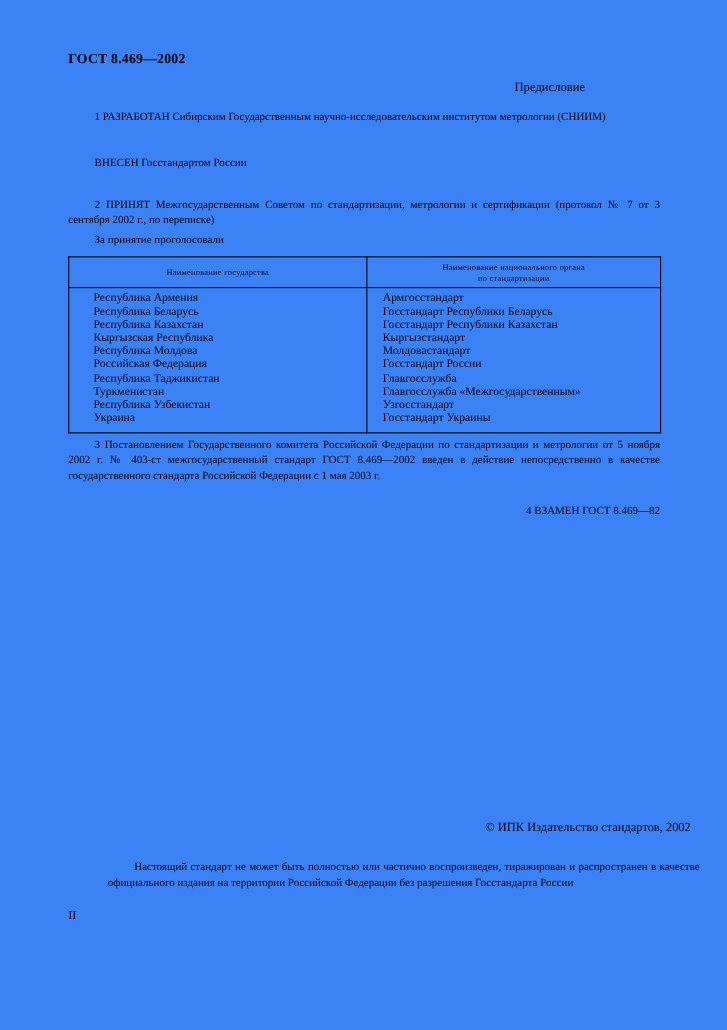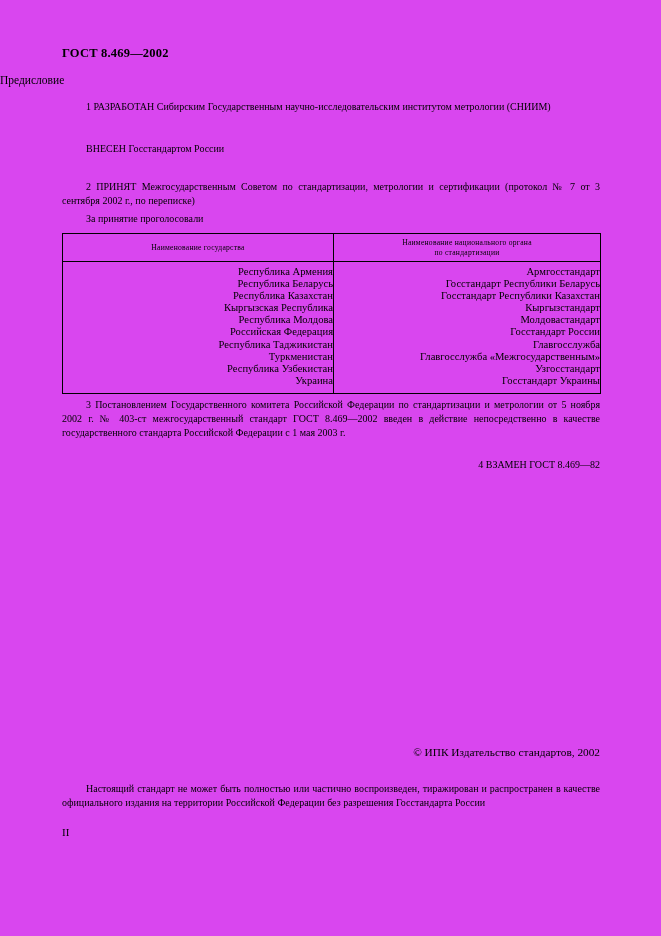--- a/index.html
+++ b/index.html
@@ -8,42 +8,42 @@
     background: #ffffff;
   }
   body {
     font-family: "Liberation Serif", "DejaVu Serif", serif;
     color: #000000;
   }
   #page {
     position: relative;
     width: 661px;
     height: 936px;
-    background: #d946ef;
+    background: #3b82f6;
     overflow: hidden;
   }
 
   
   .doc-number {
     position: absolute;
     left: 62px;
     top: 46px;
     font-size: 12.5px;
     font-weight: bold;
     letter-spacing: 0.2px;
     white-space: nowrap;
   }
 
   
   .section-title {
     position: absolute;
     left: 0;
     top: 74px;
     width: 532px;
-    text-align: left;
+    text-align: right;
     font-size: 11.5px;
   }
 
   
   .para {
     position: absolute;
     left: 62px;
     width: 538px;
     font-size: 10px;
     line-height: 14.2px;
@@ -61,21 +61,20 @@
     width: 538px;
     border-collapse: collapse;
     table-layout: fixed;
     border-radius: 32px;
   }
   .vote-table th,
   .vote-table td {
     border: 1px solid #000000;
     padding: 0;
     vertical-align: top;
-    text-align: right;
   }
   .vote-table th {
     height: 27px;
     font-size: 7.6px;
     font-weight: normal;
     text-align: center;
     vertical-align: middle;
     line-height: 10px;
     letter-spacing: 0.25px;
   }
@@ -97,20 +96,21 @@
   .col-right .cell-list li { padding-left: 14px; }
 
   
   .copyright {
     position: absolute;
     left: 0;
     top: 746px;
     width: 600px;
     text-align: right;
     font-size: 11.3px;
+    padding-left: 28px;
   }
   .page-num {
     position: absolute;
     left: 62px;
     top: 826px;
     font-size: 11px;
   }
 </style>
 </head>
 <body>
@@ -178,17 +178,17 @@
       </tr>
     </tbody>
   </table>
 
   <div class="para" style="top:398px;">3  Постановлением Государственного комитета Российской Федерации по стандартизации и метрологии от 5 ноября 2002 г. № 403-ст межгосударственный стандарт ГОСТ 8.469—2002 введен в действие непосредственно в качестве государственного стандарта Российской Федерации с 1 мая 2003 г.</div>
 
   <div class="para last-left" style="top:458px;">4  ВЗАМЕН ГОСТ 8.469—82</div>
 
   <div class="copyright">© ИПК Издательство стандартов, 2002</div>
 
-  <div class="para" style="top:782px;">Настоящий стандарт не может быть полностью или частично воспроизведен, тиражирован и распространен в качестве официального издания на территории Российской Федерации без разрешения Госстандарта России</div>
+  <div class="para" style="top:782px;margin-left:36px;">Настоящий стандарт не может быть полностью или частично воспроизведен, тиражирован и распространен в качестве официального издания на территории Российской Федерации без разрешения Госстандарта России</div>
 
   <div class="page-num">II</div>
 
 </div>
 
 </body></html>

